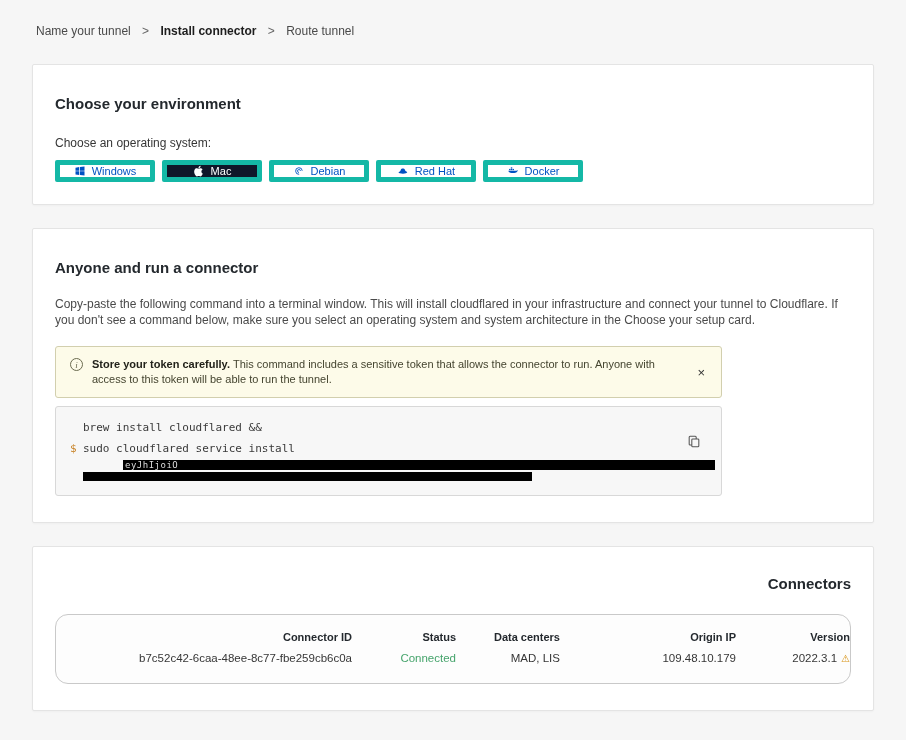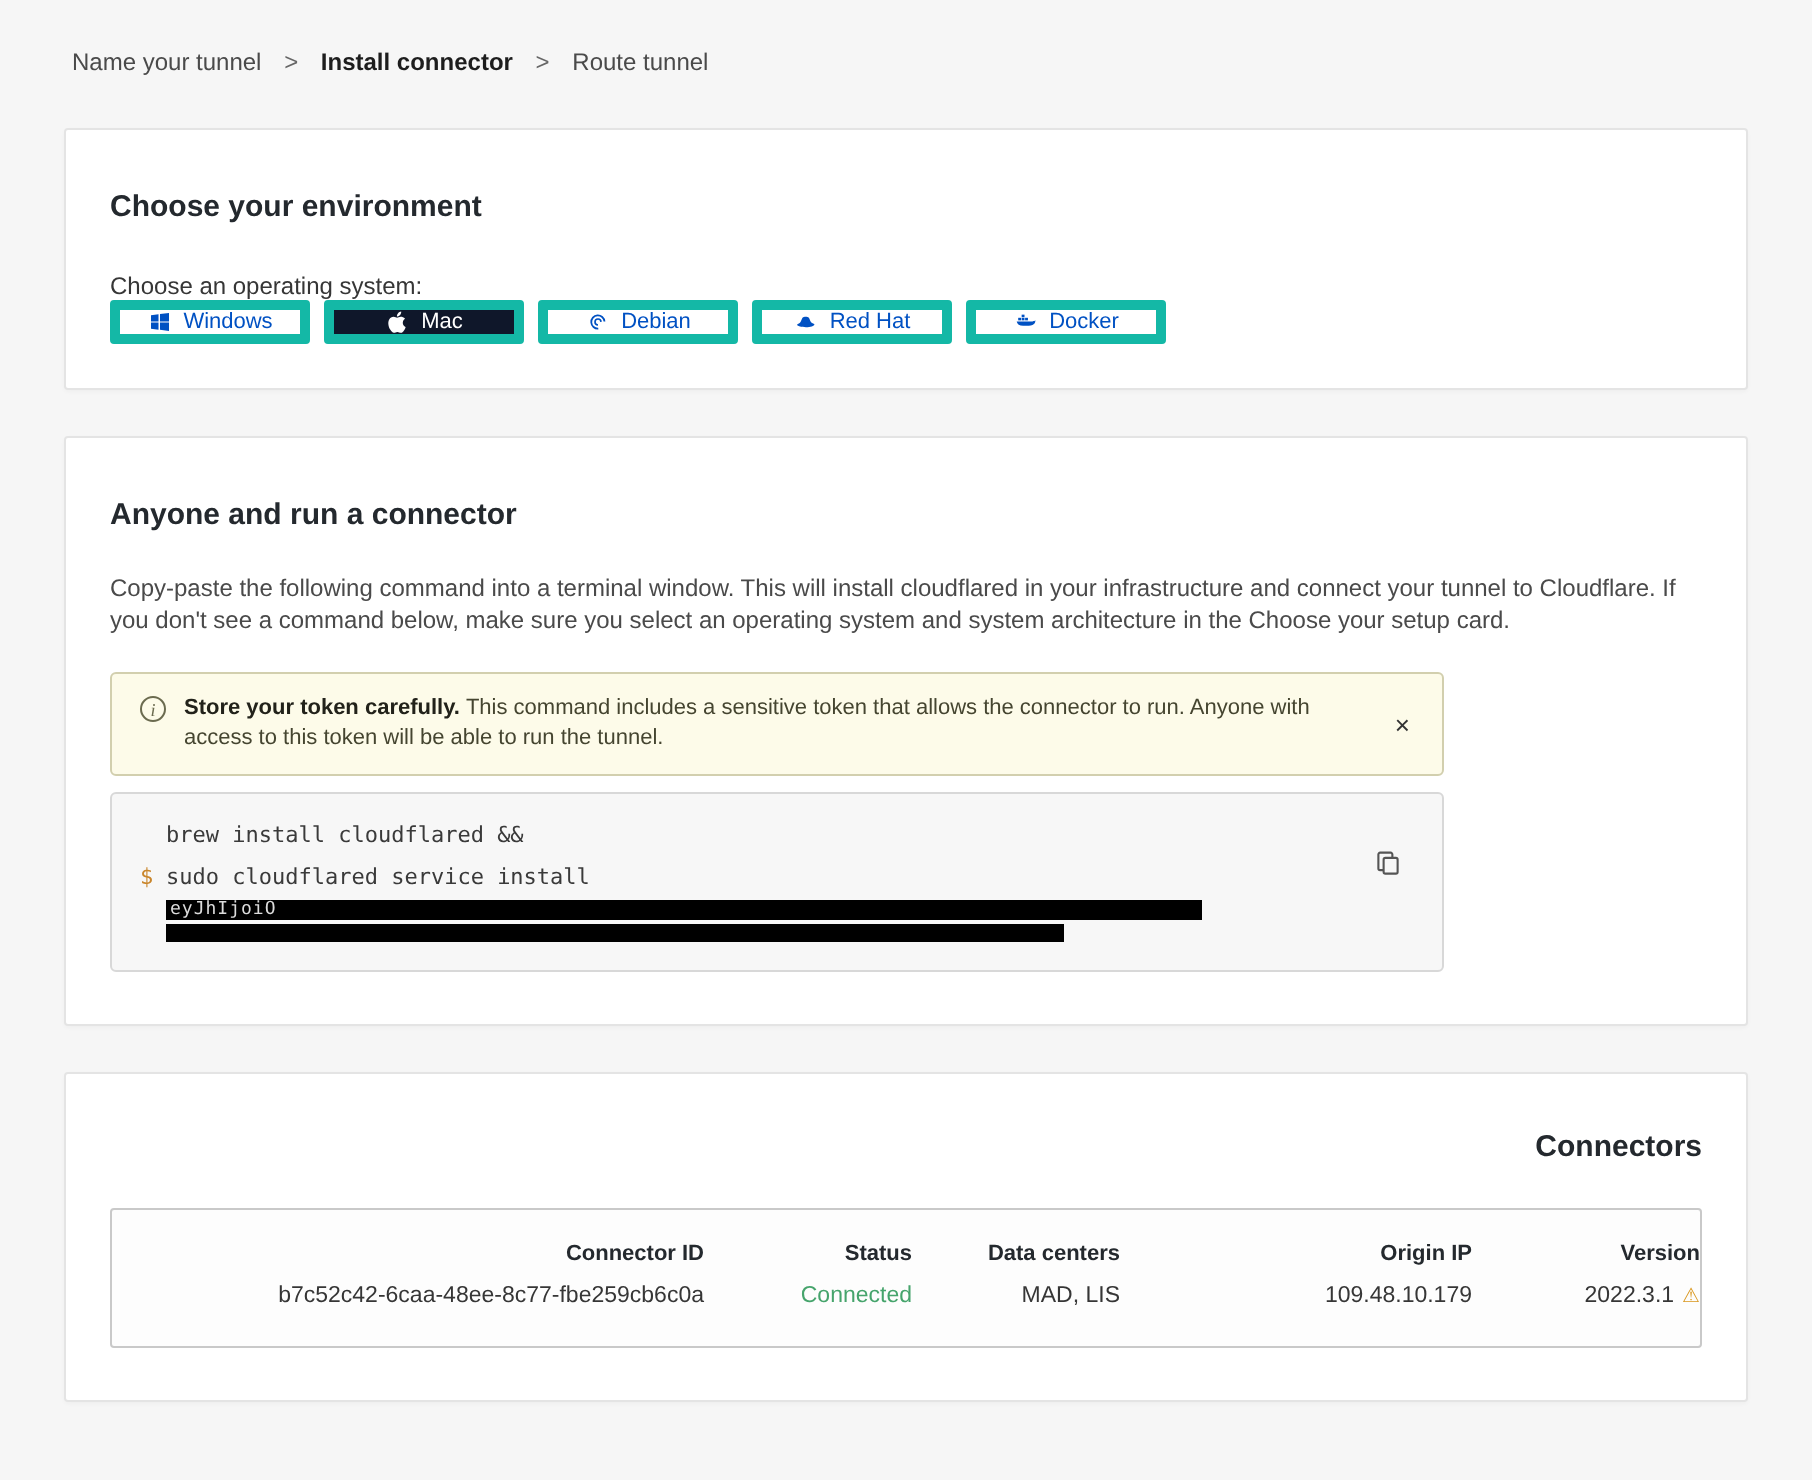--- a/index.html
+++ b/index.html
@@ -33,21 +33,21 @@
   .card-title {
     font-size: 15px;
     font-weight: bold;
     color: #24292e;
     margin: 0;
   }
 
   
   .env-card { padding: 30px 22px 22px 22px; }
   .env-card .card-title { margin-bottom: 24px; }
-  .os-label { font-size: 12px; color: #363636; }
+  .os-label { font-size: 12px; color: #363636; margin-bottom: 10px; }
   .os-row { display: flex; gap: 7px; }
   .os-btn {
     width: 100px; height: 22px;
     display: inline-flex; align-items: center; justify-content: center; gap: 6px;
     background: #fff;
     border: 5px solid #14b8a6;
     border-radius: 2px;
     color: #0051c3;
     font-size: 11px;
     font-family: "Liberation Sans", sans-serif;
@@ -109,37 +109,37 @@
     font-family: "DejaVu Sans Mono", monospace;
     font-size: 11px;
     color: #3a3a3a;
   }
   .code-line { position: relative; padding-left: 27px; line-height: 16px; }
   .cl1 { margin-bottom: 5px; }
   .cl2 { margin-bottom: 2px; }
   .prompt { position: absolute; left: 14px; top: 0; color: #c9862c; }
   .token-line { line-height: 11px; }
   .redact { display: inline-block; background: #000; vertical-align: middle; }
-  .redact1 { width: 518px; height: 10px; line-height: 10px; }
+  .redact1 { width: 592px; height: 10px; line-height: 10px; margin-left: 40px; }
   .token-prefix {
     color: #dcdcdc; font-size: 9px; letter-spacing: 0.5px;
     padding-left: 2px; display: inline-block; vertical-align: top;
   }
   .redact2 { width: 449px; height: 9px; margin-top: 1px; }
   .copy-btn {
     position: absolute; right: 18px; top: 26px;
     background: none; border: none; padding: 2px; cursor: pointer;
   }
 
   
   .connectors-card { padding: 28px 22px 26px 22px; text-align: right; }
   .connectors-card .card-title { margin-bottom: 22px; }
   .connectors-table {
     border: 1px solid #c9c9c9;
-    border-radius: 2px;
+    border-radius: 13px;
     background: #fdfdfd;
     padding: 16px 0 19px 52px;
   }
   .thead, .trow {
     display: grid;
     grid-template-columns: 244px 104px 104px 176px 1fr;
   }
   .thead { font-size: 11px; font-weight: bold; color: #24292e; margin-bottom: 9px; }
   .trow { font-size: 11.5px; color: #363636; }
   .status-connected { color: #46a46c; }

